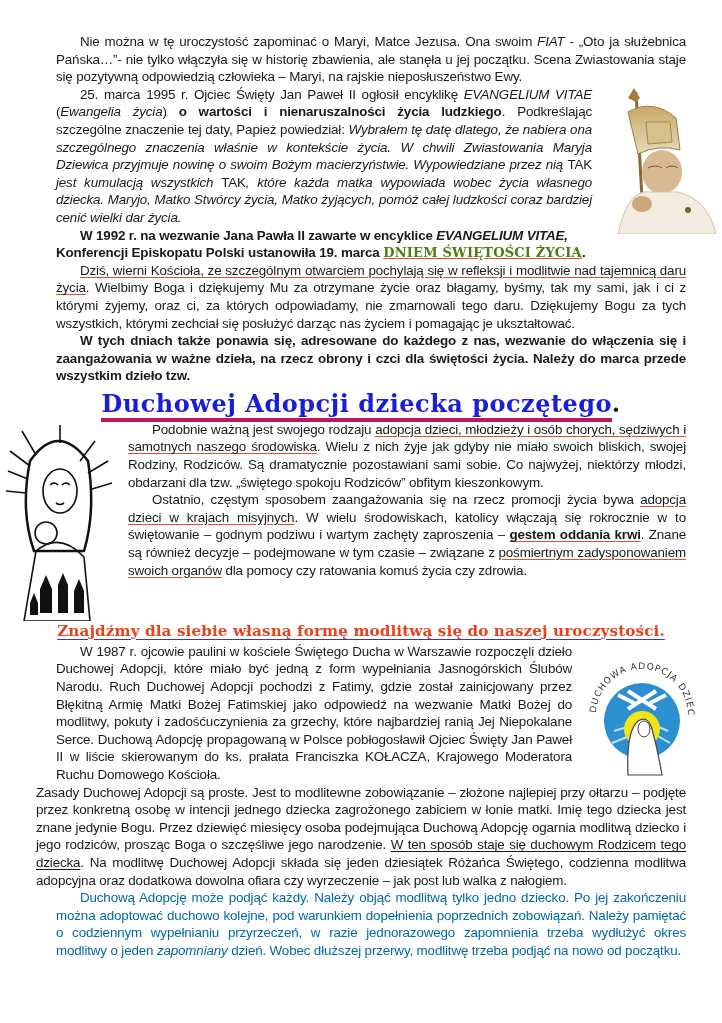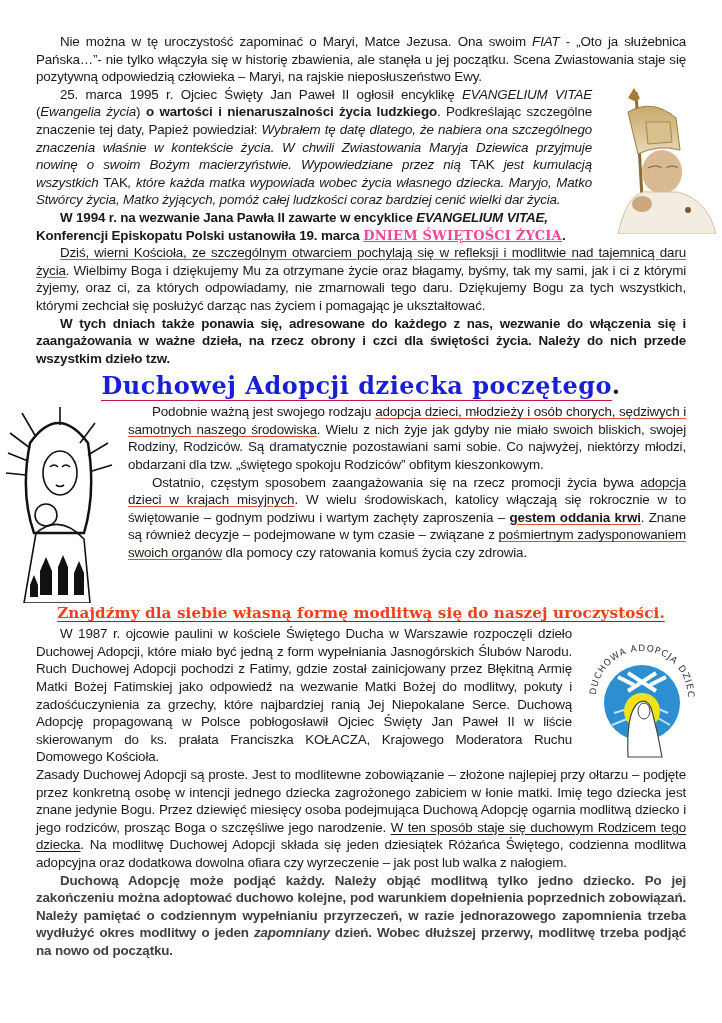--- a/index.html
+++ b/index.html
@@ -1,32 +1,32 @@
 <!DOCTYPE html>
 <html><head>
 <meta charset="utf-8">
 <style>
   html, body { margin:0; padding:0; background:#fff; }
   body { width:722px; height:1023px; overflow:hidden; position:relative;
          font-family:"Liberation Sans", "DejaVu Sans", sans-serif; color:#1a1a1a; }
   .page { position:absolute; left:36px; top:33px; width:650px; font-size:13.4px; line-height:17.6px; letter-spacing:-0.15px; }
   p { margin:0; text-align:justify; }
-  .ind { text-indent:24px; }
+  .ind { text-indent:24px;margin-left:20px; }
   .b { font-weight:bold; }
   .i { font-style:italic; }
   .u-red { text-decoration:underline; text-decoration-color:#e0522d; text-underline-offset:2px; }
   .u-blk { text-decoration:underline; text-underline-offset:2px; }
-  .blue-serif { font-family:"DejaVu Serif", "Liberation Serif", serif; font-weight:bold; color:#ec4899; text-decoration:underline; text-decoration-color:#e0522d; font-size:13px; letter-spacing:0.2px; }
+  .blue-serif { font-family:"DejaVu Serif", "Liberation Serif", serif; font-weight:bold; color:#4d7c0f; text-decoration:underline; text-decoration-color:#e0522d; font-size:13px; letter-spacing:0.2px; }
   .float-right { float:right; margin:0 0 0 6px; }
   .float-left { float:left; margin:0 8px 0 0; }
   .title-big { font-family:"DejaVu Serif", "Liberation Serif", serif; font-weight:bold; color:#1a1fd6; font-size:24px; line-height:30px; text-align:center; margin:4px 0 2px 0; letter-spacing:0.5px; }
   .title-big .dot { color:#111; }
-  .title-big .ul { border-bottom:1px solid #be185d; }
+  .title-big .ul { border-bottom:4px solid #be185d; }
   .red-head { font-family:"DejaVu Serif", "Liberation Serif", serif; font-weight:bold; color:#e8431f; font-size:15.2px; line-height:20px; text-align:center; text-decoration:underline; text-decoration-color:#3535c8; text-underline-offset:3px; margin:2px 0 2px 0; letter-spacing:0.1px; }
-  .red-text { color:#404040; font-weight:bold; }
+  .red-text { color:#0369a1; font-weight:normal; }
   .clr { clear:both; }
 </style>
 </head>
 <body>
 
 <div class="page">
 
   <p class="ind"><span>Nie można w tę uroczystość zapominać o Maryi, Matce Jezusa. Ona swoim </span><span class="i">FIAT</span><span> -  „Oto ja służebnica Pańska…”- nie tylko włączyła się w historię zbawienia, ale stanęła u jej początku. Scena Zwiastowania staje się pozytywną odpowiedzią człowieka – Maryi, na rajskie nieposłuszeństwo Ewy.</span></p>
 
   <div class="float-right" style="width:118px;height:146px;margin-top:2px;margin-right:-30px;">
@@ -44,25 +44,25 @@
       <ellipse cx="64" cy="84" rx="20" ry="22" fill="#d9b991"></ellipse>
       <path d="M50 80 Q58 76 64 80 M68 80 Q74 76 80 80" stroke="#7a5a30" fill="none"></path>
       <path d="M20 146 Q30 100 52 104 L80 104 Q110 112 118 146 Z" fill="#f3ece0" stroke="#d2c1a0"></path>
       <ellipse cx="44" cy="116" rx="10" ry="8" fill="#caa77c"></ellipse>
       <circle cx="90" cy="122" r="3" fill="#7a5a30"></circle>
     </svg>
   </div>
 
   <p class="ind"><span>25. marca 1995 r. Ojciec Święty Jan Paweł II ogłosił encyklikę </span><span class="i">EVANGELIUM VITAE</span><span> (</span><span class="i">Ewangelia życia</span><span>) </span><span class="b">o wartości i nienaruszalności życia ludzkiego</span><span>.  Podkreślając szczególne znaczenie tej daty, Papież powiedział: </span><span class="i">Wybrałem tę datę dlatego, że nabiera ona szczególnego znaczenia właśnie w kontekście życia. W chwili Zwiastowania Maryja Dziewica przyjmuje nowinę o swoim Bożym macierzyństwie. Wypowiedziane przez nią </span><span>TAK</span><span class="i"> jest kumulacją wszystkich </span><span>TAK</span><span class="i">, które każda matka wypowiada wobec życia własnego dziecka. Maryjo, Matko Stwórcy życia, Matko żyjących, pomóż całej ludzkości coraz bardziej cenić wielki dar życia.</span></p>
 
-  <p class="ind b" style="text-align:left;"><span>W 1994 r. na wezwanie Jana Pawła II zawarte w encyklice </span><span class="i">EVANGELIUM VITAE,</span><span> Konferencji Episkopatu Polski ustanowiła 19. marca </span><span class="blue-serif">DNIEM ŚWIĘTOŚCI ŻYCIA</span><span>.</span></p>
+  <p class="ind b" style="text-align:left;"><span>W 1992 r. na wezwanie Jana Pawła II zawarte w encyklice </span><span class="i">EVANGELIUM VITAE,</span><span> Konferencji Episkopatu Polski ustanowiła 19. marca </span><span class="blue-serif">DNIEM ŚWIĘTOŚCI ŻYCIA</span><span>.</span></p>
 
   <p class="ind clr"><span class="u-red">Dziś, wierni Kościoła, ze szczególnym otwarciem pochylają się w refleksji i modlitwie nad tajemnicą daru życia</span><span>. Wielbimy Boga i dziękujemy Mu za otrzymane życie oraz błagamy, byśmy, tak my sami, jak i ci z którymi żyjemy, oraz ci, za których odpowiadamy, nie zmarnowali tego daru. Dziękujemy Bogu za tych wszystkich, którymi zechciał się posłużyć darząc nas życiem i pomagając je ukształtować.</span></p>
 
-  <p class="ind b">W tych dniach także ponawia się, adresowane do każdego z nas, wezwanie do włączenia się i zaangażowania w ważne dzieła, na rzecz obrony i czci dla świętości życia. Należy do nich przede wszystkim dzieło tzw.</p>
+  <p class="ind b">W tych dniach także ponawia się, adresowane do każdego z nas, wezwanie do włączenia się i zaangażowania w ważne dzieła, na rzecz obrony i czci dla świętości życia. Należy do marca przede wszystkim dzieło tzw.</p>
 
   <div class="title-big"><span class="ul">Duchowej Adopcji dziecka poczętego</span><span class="dot">.</span></div>
 
   <div class="float-left" style="width:118px;height:200px;margin-left:-36px;margin-right:10px;">
     <svg width="118" height="200" viewBox="0 0 118 200">
       <g stroke="#111" stroke-width="1.6" fill="none">
         <path d="M10 30 L30 45 M8 50 L28 58 M6 70 L26 72 M95 20 L80 40 M108 40 L88 52 M112 62 L92 68 M22 10 L36 34 M60 4 L60 22"></path>
         <path d="M30 40 Q58 0 88 40 Q96 90 84 130 L34 130 Q20 90 30 40 Z" stroke-width="2.5"></path>
         <ellipse cx="60" cy="70" rx="17" ry="22"></ellipse>
         <path d="M50 64 Q54 60 58 64 M62 64 Q66 60 70 64"></path>

